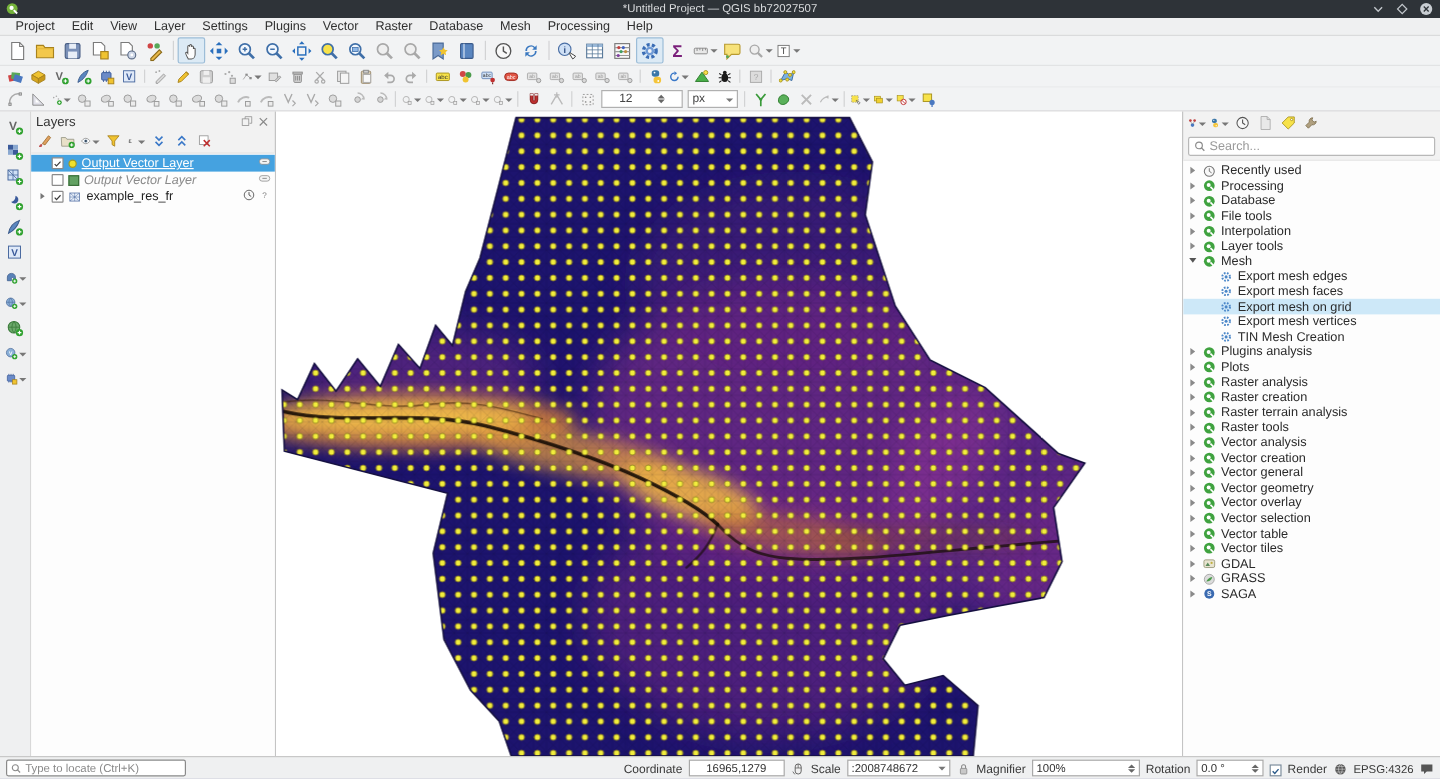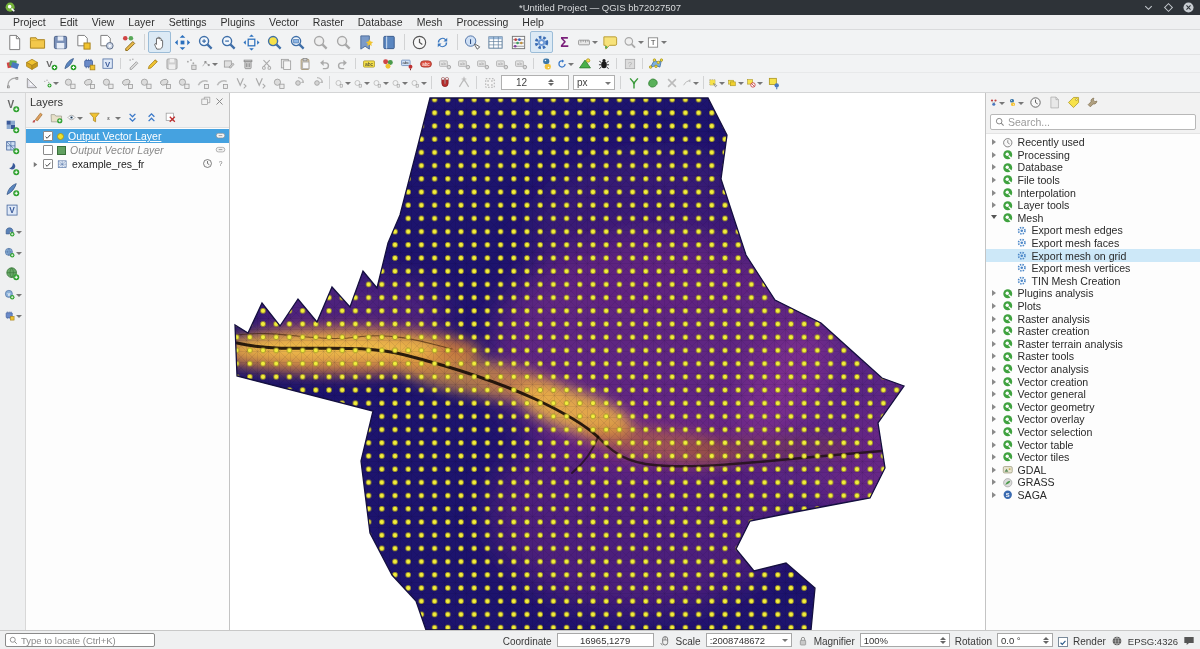--- a/index.html
+++ b/index.html
@@ -1478,21 +1478,21 @@
 <div id="status">
   <div id="locator">
     <svg viewBox="0 0 18 18">
         <circle cx="7.5" cy="7.5" r="5" fill="none" stroke="#8a8a8a" stroke-width="1.8"></circle>
         <path d="M11.2 11.2l4.3 4.3" stroke="#8a8a8a" stroke-width="2"></path>
       </svg>
     <input placeholder="Type to locate (Ctrl+K)" style="">
   </div>
   <div id="sb-right">
     <span class="sb-lbl">Coordinate</span>
-    <span class="sb-box" style="width:97px">
+    <span class="sb-box" style="width:80px">
         <input value="16965,1279" style="">
       </span>
     <span class="sbi">
         <svg viewBox="0 0 18 18">
           <rect x="5.5" y="2.5" width="7.5" height="12.5" rx="3.6" fill="#efefef" stroke="#555" stroke-width="1.1"></rect>
           <path d="M9.2 2.5v5M5.5 7.5h7.5" stroke="#555" stroke-width="0.9"></path>
           <path d="M2.5 12l2.5 3.5" stroke="#555"></path>
         </svg>
       </span>
     <span class="sb-lbl">Scale</span>

